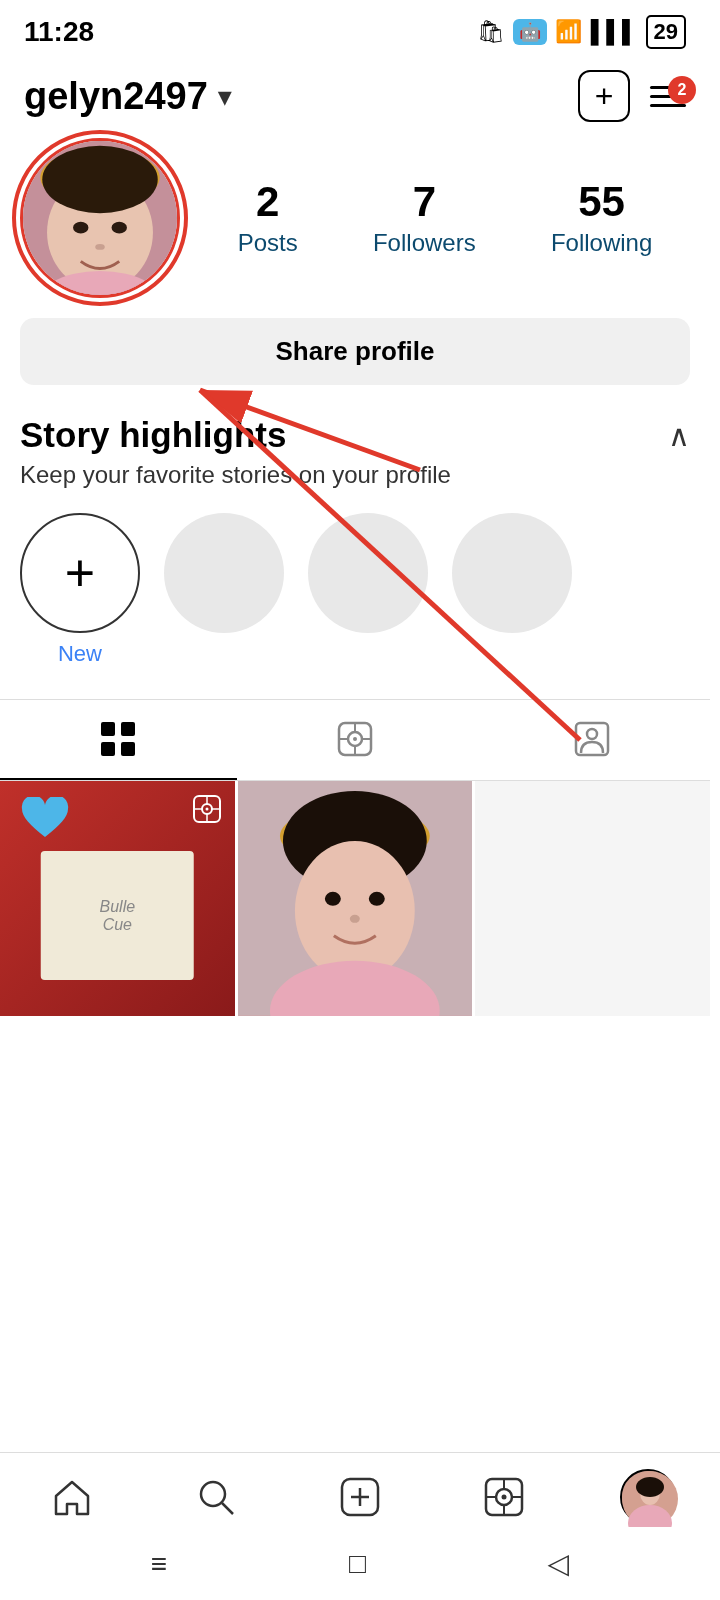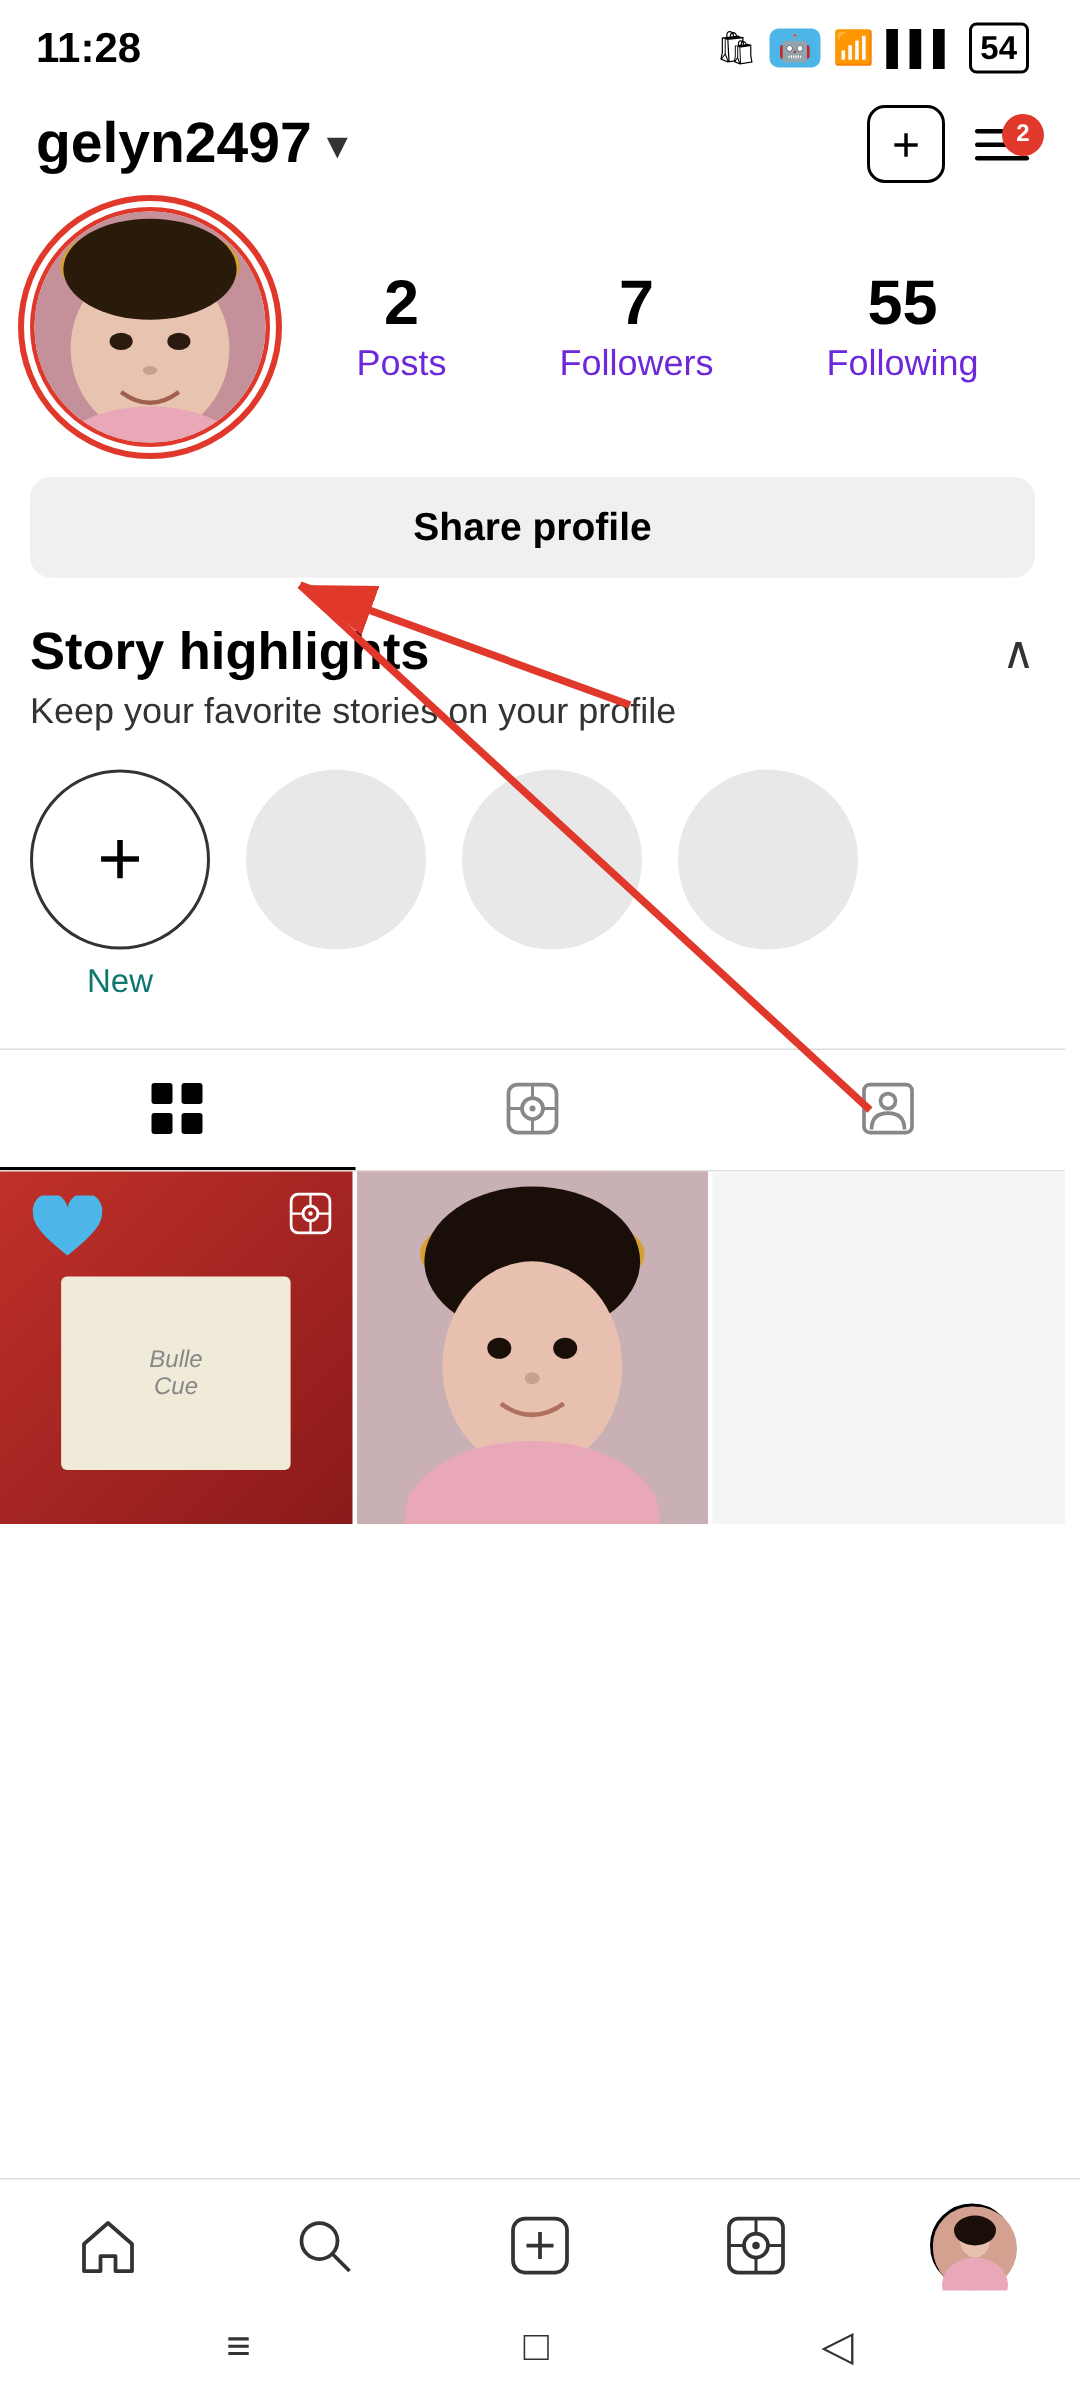--- a/index.html
+++ b/index.html
@@ -161,21 +161,21 @@
       flex-direction: column;
       align-items: center;
     }
     .stat-number {
       font-size: 42px;
       font-weight: 700;
       line-height: 1.1;
     }
     .stat-label {
       font-size: 24px;
-      color: #6d28d9;
+      color: #0c4a6e;
       margin-top: 4px;
     }
 
     
     .buttons-row {
       display: flex;
       gap: 14px;
       padding: 0 20px 20px;
     }
     .profile-btn {
@@ -229,21 +229,21 @@
     }
     .highlight-circle.new-btn {
       background: #fff;
       border: 2.5px solid #333;
       font-size: 52px;
       font-weight: 300;
       cursor: pointer;
     }
     .highlight-label {
       font-size: 22px;
-      color: #0f766e;
+      color: #3b82f6;
     }
 
     
     .tabs-row {
       display: flex;
       border-top: 1px solid #ddd;
       border-bottom: 1px solid #ddd;
       margin-top: 8px;
     }
     .tab-item {
@@ -392,21 +392,21 @@
 <div class="page-wrapper">
 
   <div class="status-bar">
     <span class="status-time">11:28</span>
     <div class="status-icons">
       <span>🛍</span>
       <span style="background:#4db6e8;border-radius:6px;padding:2px 6px;font-size:18px;color:#fff">🤖</span>
       <span>📶</span>
       <span style="font-size:22px">▌▌▌</span>
       <div class="battery-box">
-        <span>54</span>
+        <span>29</span>
       </div>
     </div>
   </div>
 
   <div class="header">
     <div class="username-row">
       <span class="username">gelyn2497</span>
       <span class="chevron-down">▾</span>
     </div>
     <div class="header-icons">

